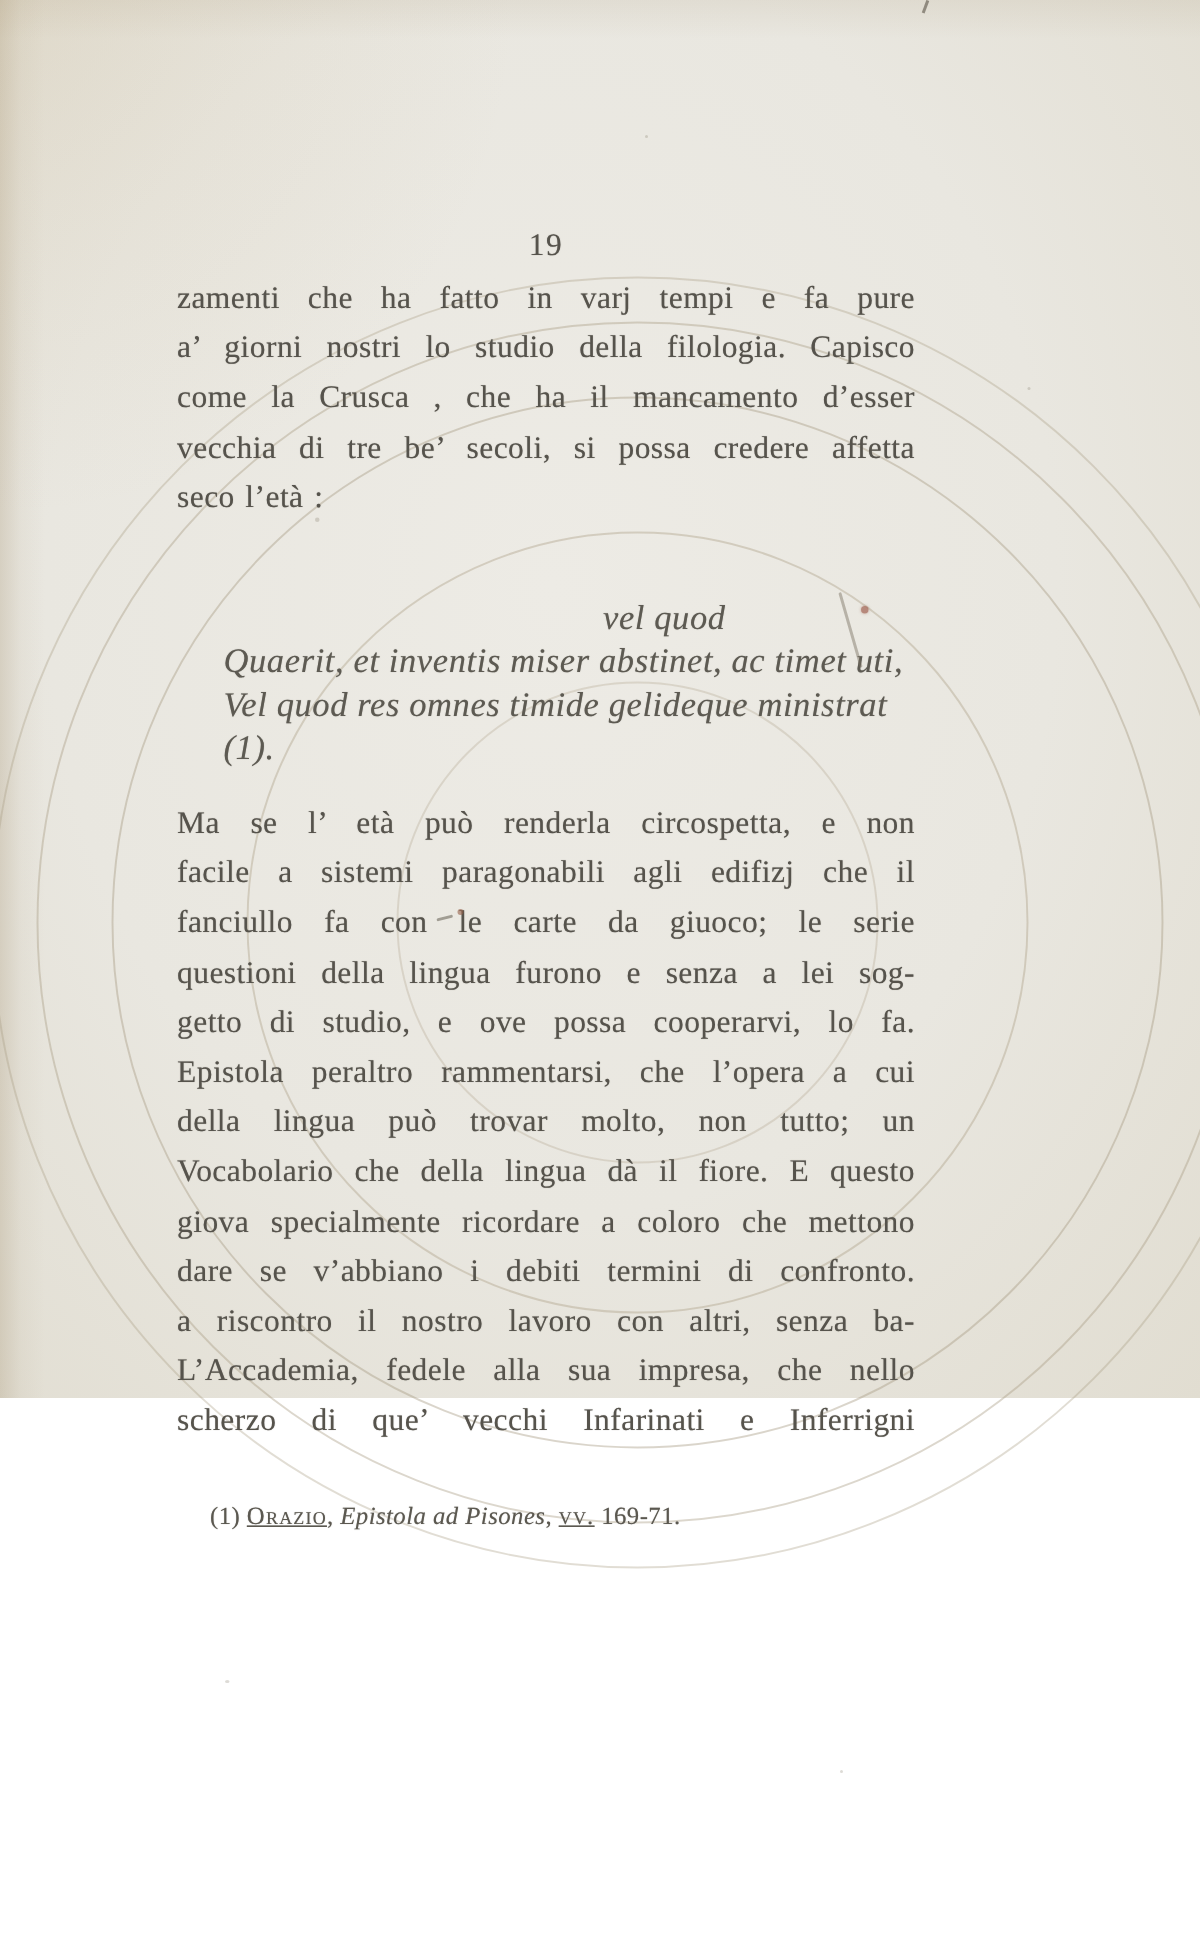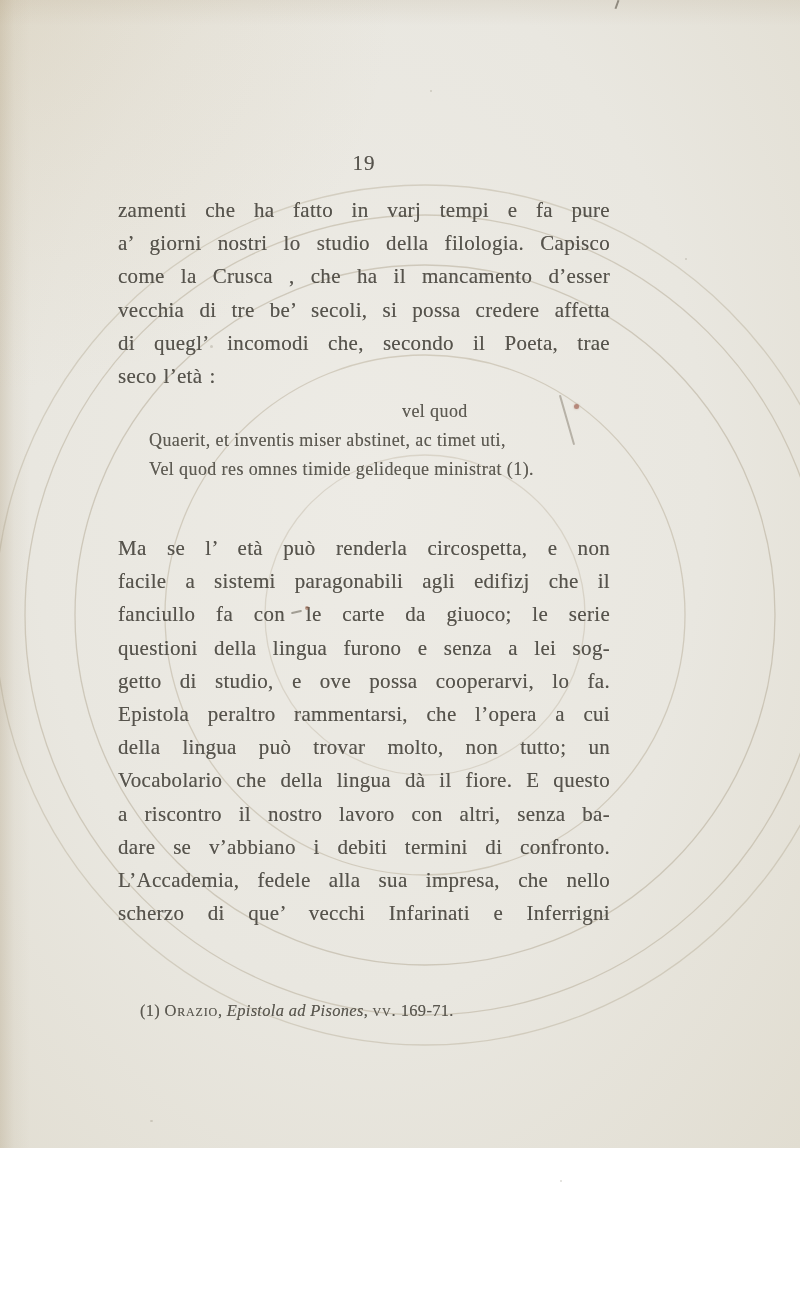--- a/index.html
+++ b/index.html
@@ -3,21 +3,21 @@
 <meta charset="utf-8">
 <style>
   html, body { margin: 0; padding: 0; }
   body {
     width: 800px; height: 1300px;
     font-family: "Liberation Serif", "DejaVu Serif", serif;
     overflow: hidden;
   }
   #page {
     position: relative;
-    width: 800px; height: 1148px;
+    width: 800px; height: 932px;
     background:
       radial-gradient(circle at 0% 0%, rgba(196,176,136,0.18), rgba(196,176,136,0) 28%),
       linear-gradient(90deg, rgba(150,128,90,0.22) 0px, rgba(150,128,90,0.06) 14px, rgba(150,128,90,0) 30px),
       linear-gradient(180deg, rgba(150,128,90,0.10) 0px, rgba(150,128,90,0) 26px),
       radial-gradient(ellipse at 46% 42%, #edebe5 0%, #e9e7e0 55%, #e1ddd1 100%);
   }
   #watermark {
     position: absolute; left: 0; top: 0;
     pointer-events: none;
   }
@@ -27,55 +27,56 @@
     width: 492px;
     color: #56534c;
     text-shadow: 0 0 0.6px rgba(86,83,76,0.55);
   }
   #page-number-wrap {
     top: 151px;
     text-align: center;
     font-size: 21px;
     letter-spacing: 1px;
   }
-  #paragraph1 { top: 194px; }
+  #paragraph1 { top: 182px; }
   #paragraph2 { top: 512px; margin-top: 20px; }
   .body-block {
     font-size: 21px;
     line-height: 33.2px;
     letter-spacing: 0.3px;
     word-spacing: 1.5px;
   }
   .text-line {
     text-align: justify;
     text-align-last: justify;
     white-space: normal;
   }
   .text-line.short {
     text-align: left;
     text-align-last: left;
   }
   #verse {
     top: 397px;
-    font-size: 18px;
+    font-style: italic;
+    font-size: 23px;
     line-height: 29px;
     letter-spacing: 0.4px;
     color: #5d5a52;
   }
   .verse-line-1 { padding-left: 284px; }
   .verse-line   { padding-left: 31px; }
   #footnote {
     top: 1001px;
     left: 140px;
     width: 470px;
     font-size: 16.5px;
     letter-spacing: 0.3px;
     color: #5b5850;
   }
-  .smallcaps { font-variant: small-caps; letter-spacing: 0.8px; }
+  .smallcaps { font-variant: small-caps; letter-spacing: 0.8px; text-decoration: underline; }
   .italic { font-style: italic; margin-top: 24px; }
   .artifact { position: absolute; pointer-events: none; }
   #pencil-mark {
     left: 566px; top: 394px;
     width: 1.5px; height: 52px;
     background: rgba(120,110,96,0.45);
     transform: rotate(-16deg);
     border-radius: 2px;
   }
   #ink-speck-red {
@@ -126,41 +127,41 @@
     </g>
   </svg>
 
   <div id="page-number-wrap" class="column">19</div>
 
   <div id="paragraph1" class="column body-block">
     <div class="text-line">zamenti che ha fatto in varj tempi e fa pure</div>
     <div class="text-line">a’ giorni nostri lo studio della filologia. Capisco</div>
     <div class="text-line">come la Crusca , che ha il mancamento d’esser</div>
     <div class="text-line">vecchia di tre be’ secoli, si possa credere affetta</div>
-    <div class="text-line">di quegl’ incomodi che, secondo il Poeta, trae</div>
     <div class="text-line short">seco l’età :</div>
   </div>
 
   <div id="verse" class="column">
     <div class="verse-line-1">vel quod</div>
     <div class="verse-line">Quaerit, et inventis miser abstinet, ac timet uti,</div>
     <div class="verse-line">Vel quod res omnes timide gelideque ministrat (1).</div>
   </div>
 
   <div id="paragraph2" class="column body-block">
     <div class="text-line">Ma se l’ età può renderla circospetta, e non</div>
     <div class="text-line">facile a sistemi paragonabili agli edifizj che il</div>
     <div class="text-line">fanciullo fa con le carte da giuoco; le serie</div>
     <div class="text-line">questioni della lingua furono e senza a lei sog-</div>
     <div class="text-line">getto di studio, e ove possa cooperarvi, lo fa.</div>
     <div class="text-line">Epistola peraltro rammentarsi, che l’opera a cui</div>
     <div class="text-line">della lingua può trovar molto, non tutto; un</div>
     <div class="text-line">Vocabolario che della lingua dà il fiore. E questo</div>
+    <div class="text-line">giova specialmente ricordare a coloro che mettono</div>
+    <div class="text-line">dare se v’abbiano i debiti termini di confronto.</div>
     <div class="text-line">a riscontro il nostro lavoro con altri, senza ba-</div>
-    <div class="text-line">dare se v’abbiano i debiti termini di confronto.</div>
     <div class="text-line">L’Accademia, fedele alla sua impresa, che nello</div>
     <div class="text-line">scherzo di que’ vecchi Infarinati e Inferrigni</div>
   </div>
 
   <div id="footnote" class="column">
     <span>(1) </span><span class="smallcaps">Orazio</span><span>, </span><span class="italic">Epistola ad Pisones</span><span>, </span><span class="smallcaps">vv.</span><span> 169-71.</span>
   </div>
 
   <div id="pencil-mark" class="artifact"></div>
   <div id="ink-speck-red" class="artifact"></div>

